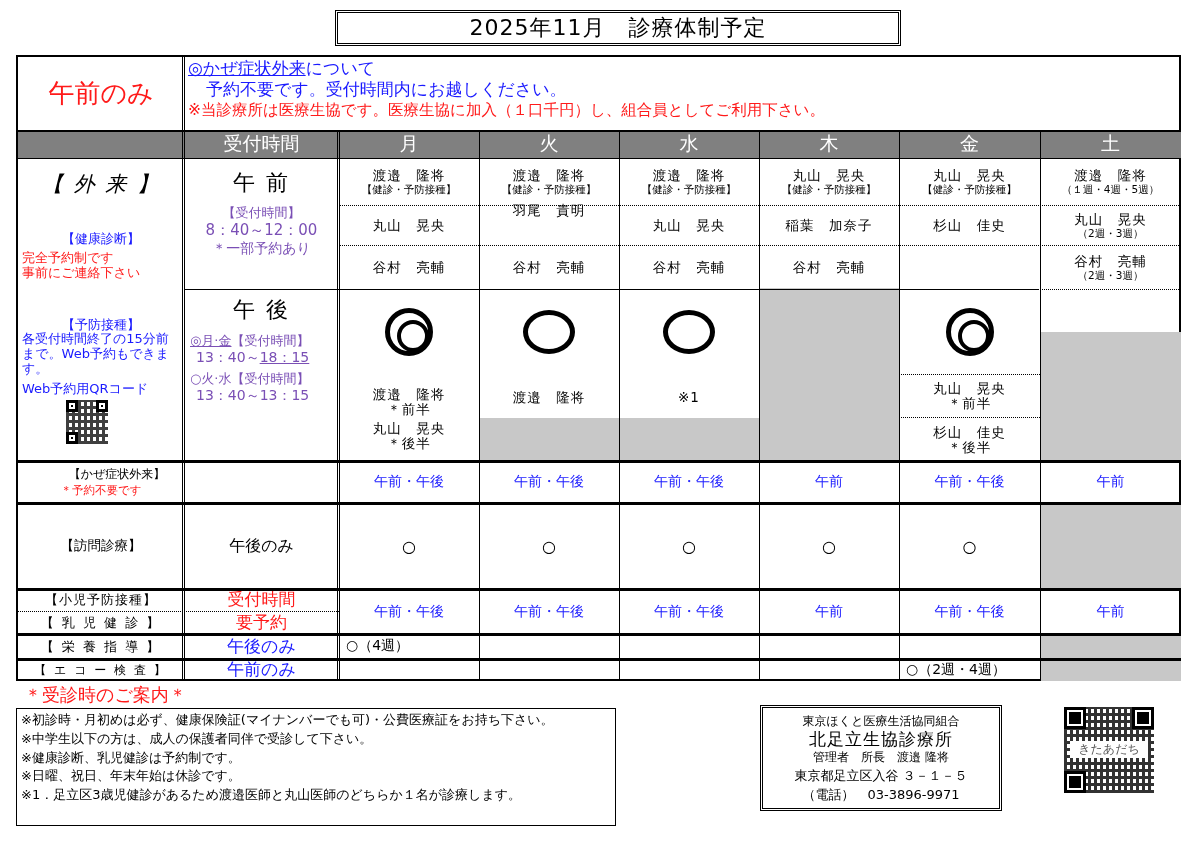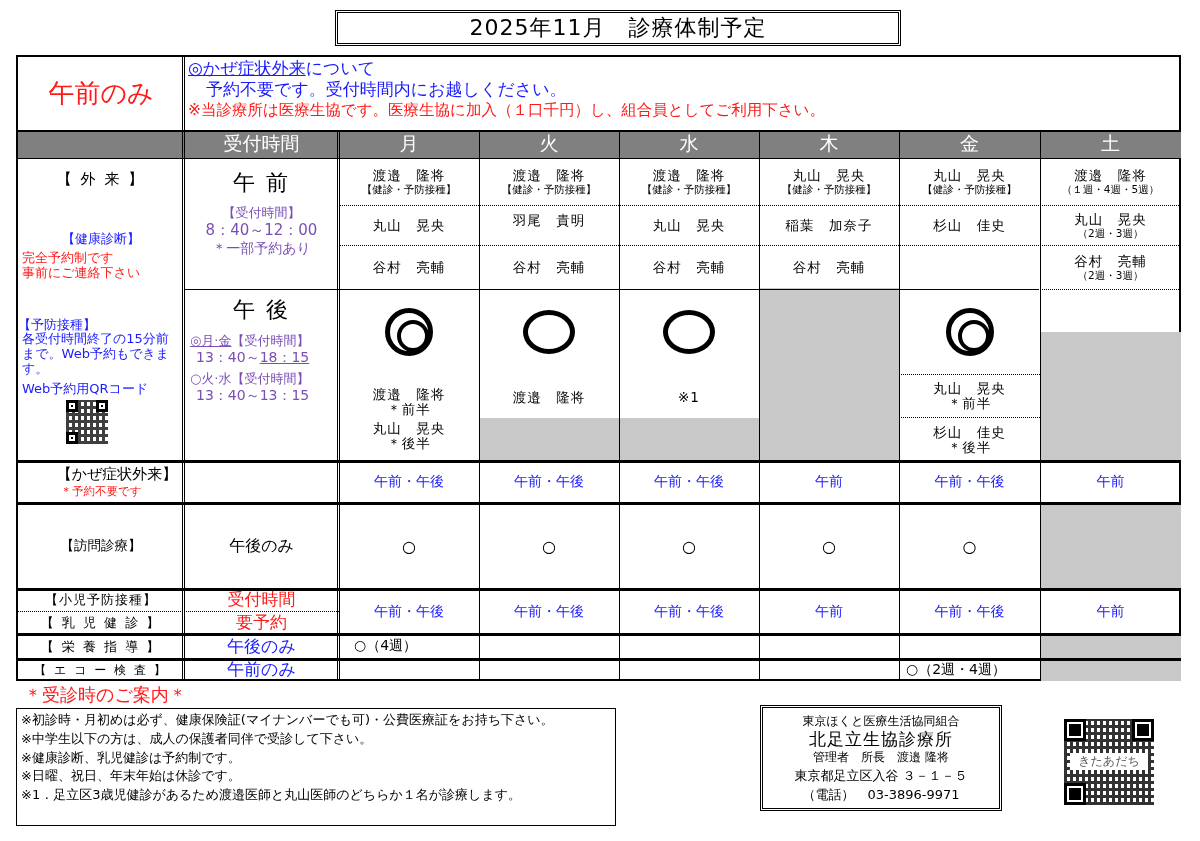--- a/index.html
+++ b/index.html
@@ -82,27 +82,27 @@
       <span>木</span>
     </div>
   <div class="hdr" style="left:881px;width:141px;">
       <span>金</span>
     </div>
   <div class="hdr" style="left:1022px;width:141px;">
       <span>土</span>
     </div>
 
   <div class="abs" style="left:0;top:101px;width:166px;height:303px;">
-    <div style="position:absolute;top:12px;width:100%;text-align:center;font-size:15px;letter-spacing:2px;">【 外 来 】</div>
+    <div style="position:absolute;top:12px;width:100%;text-align:center;font-size:21px;letter-spacing:2px;font-style:italic;">【 外 来 】</div>
     <div class="blue" style="position:absolute;top:72px;width:100%;text-align:center;font-size:13px;">【健康診断】</div>
     <div class="red" style="position:absolute;top:92px;left:4px;font-size:13px;line-height:15px;">
       <div>完全予約制です</div>
       <div>事前にご連絡下さい</div>
     </div>
-    <div class="blue" style="position:absolute;top:158px;width:100%;font-size:13px;">【予防接種】</div>
+    <div class="blue" style="position:absolute;top:158px;width:100%;text-align:center;font-size:13px;">【予防接種】</div>
     <div class="blue" style="position:absolute;top:173px;left:4px;width:158px;font-size:13px;line-height:15px;">各受付時間終了の15分前まで。Web予約もできます。</div>
     <div class="blue" style="position:absolute;top:222px;left:4px;font-size:13px;">Web予約用QRコード</div>
     <div style="position:absolute;left:48px;top:242px;width:42px;height:44px;">
       <div class="qr" style="position:absolute;inset:0;opacity:0.75;"></div>
       <div class="finder" style="left:0;top:0;width:12px;height:12px;"></div>
       <div class="finder" style="right:0;top:0;width:12px;height:12px;"></div>
       <div class="finder" style="left:0;bottom:0;width:12px;height:12px;"></div>
     </div>
   </div>
 
@@ -146,21 +146,21 @@
       <span class="doc-sub">【健診・予防接種】</span>
     </div>
   <div class="cell" style="left:1022px;top:101px;width:141px;height:47px;">
       <span class="doc-name">渡邉　隆将</span>
       <span class="doc-sub">（１週・4週・5週）</span>
     </div>
 
   <div class="cell" style="left:321px;top:148px;width:140px;height:40px;">
       <span class="doc-name">丸山　晃央</span>
     </div>
-  <div class="cell" style="left:461px;top:143px;width:140px;height:40px;">
+  <div class="cell" style="left:461px;top:133px;width:140px;height:40px;">
       <span class="doc-name">羽尾　貴明</span>
     </div>
   <div class="cell" style="left:601px;top:148px;width:140px;height:40px;">
       <span class="doc-name">丸山　晃央</span>
     </div>
   <div class="cell" style="left:741px;top:148px;width:140px;height:40px;">
       <span class="doc-name">稲葉　加奈子</span>
     </div>
   <div class="cell" style="left:881px;top:148px;width:141px;height:40px;">
       <span class="doc-name">杉山　佳史</span>
@@ -218,21 +218,21 @@
   <div class="cell" style="left:881px;top:318px;width:141px;height:42px;">
     <span class="doc-name">丸山　晃央</span>
     <span class="doc-name">＊前半</span>
   </div>
   <div class="cell" style="left:881px;top:362px;width:141px;height:42px;">
     <span class="doc-name">杉山　佳史</span>
     <span class="doc-name">＊後半</span>
   </div>
 
   <div class="cell" style="left:0;top:404px;width:166px;height:42px;">
-    <span style="font-size:15px;margin-left:32px;">【かぜ症状外来】</span>
+    <span style="font-size:12px;margin-left:32px;">【かぜ症状外来】</span>
     <span class="red" style="font-size:11.5px;">＊予約不要です</span>
   </div>
   <div class="cell sched blue" style="left:321px;top:404px;width:140px;height:42px;">午前・午後</div>
   <div class="cell sched blue" style="left:461px;top:404px;width:140px;height:42px;">午前・午後</div>
   <div class="cell sched blue" style="left:601px;top:404px;width:140px;height:42px;">午前・午後</div>
   <div class="cell sched blue" style="left:741px;top:404px;width:140px;height:42px;">午前</div>
   <div class="cell sched blue" style="left:881px;top:404px;width:141px;height:42px;">午前・午後</div>
   <div class="cell sched blue" style="left:1022px;top:404px;width:141px;height:42px;">午前</div>
 
   <div class="cell" style="left:0;top:446px;width:166px;height:86px;font-size:13.5px;">【訪問診療】</div>
@@ -249,21 +249,21 @@
   <div class="cell red" style="left:166px;top:553px;width:155px;height:24px;font-size:17px;">要予約</div>
   <div class="cell sched blue" style="left:321px;top:532px;width:140px;height:45px;">午前・午後</div>
   <div class="cell sched blue" style="left:461px;top:532px;width:140px;height:45px;">午前・午後</div>
   <div class="cell sched blue" style="left:601px;top:532px;width:140px;height:45px;">午前・午後</div>
   <div class="cell sched blue" style="left:741px;top:532px;width:140px;height:45px;">午前</div>
   <div class="cell sched blue" style="left:881px;top:532px;width:141px;height:45px;">午前・午後</div>
   <div class="cell sched blue" style="left:1022px;top:532px;width:141px;height:45px;">午前</div>
 
   <div class="cell" style="left:0;top:577px;width:166px;height:25px;font-size:13px;letter-spacing:2px;">【 栄 養 指 導 】</div>
   <div class="cell blue" style="left:166px;top:577px;width:155px;height:25px;font-size:17px;">午後のみ</div>
-  <div class="abs" style="left:328px;top:580px;font-size:14px;margin-left:8px;">○（4週）</div>
+  <div class="abs" style="left:328px;top:580px;font-size:14px;">○（4週）</div>
 
   <div class="cell" style="left:0;top:602px;width:166px;height:22px;font-size:12px;letter-spacing:2px;">【 エ コ ー 検 査 】</div>
   <div class="cell blue" style="left:166px;top:601px;width:155px;height:23px;font-size:17px;">午前のみ</div>
   <div class="abs" style="left:888px;top:604px;font-size:14px;">○（2週・4週）</div>
 
   <div class="hl" style="left:0;top:73px;width:1163px;border-top-width:2px;"></div>
   <div class="hl" style="left:0;top:101px;width:1163px;"></div>
   <div class="hl dot" style="left:321px;top:148px;width:842px;"></div>
   <div class="hl dot" style="left:321px;top:188px;width:842px;"></div>
   <div class="hl" style="left:166px;top:232px;width:855px;"></div>
@@ -296,19 +296,19 @@
 </div>
 
 <div class="abs clinic">
   <div style="font-size:12px;">東京ほくと医療生活協同組合</div>
   <div style="font-size:17px;line-height:19px;letter-spacing:1px;">北足立生協診療所</div>
   <div style="font-size:12px;">管理者　所長　渡邉 隆将</div>
   <div style="font-size:13px;line-height:20px;">東京都足立区入谷 ３－１－５</div>
   <div style="font-size:13px;">（電話）　03-3896-9971</div>
 </div>
 
-<div class="abs" style="left:1064px;top:707px;width:90px;height:86px;margin-top:12px;">
+<div class="abs" style="left:1064px;top:707px;width:90px;height:86px;">
   <div class="qr" style="position:absolute;inset:0;opacity:0.8;"></div>
   <div class="finder" style="left:0;top:0;width:22px;height:22px;"></div>
   <div class="finder" style="right:0;top:0;width:22px;height:22px;"></div>
   <div class="finder" style="left:0;bottom:0;width:22px;height:22px;"></div>
   <div style="position:absolute;left:6px;top:34px;width:78px;text-align:center;background:#fff;font-size:12px;color:#555;">きたあだち</div>
 </div>
 
 </body></html>

